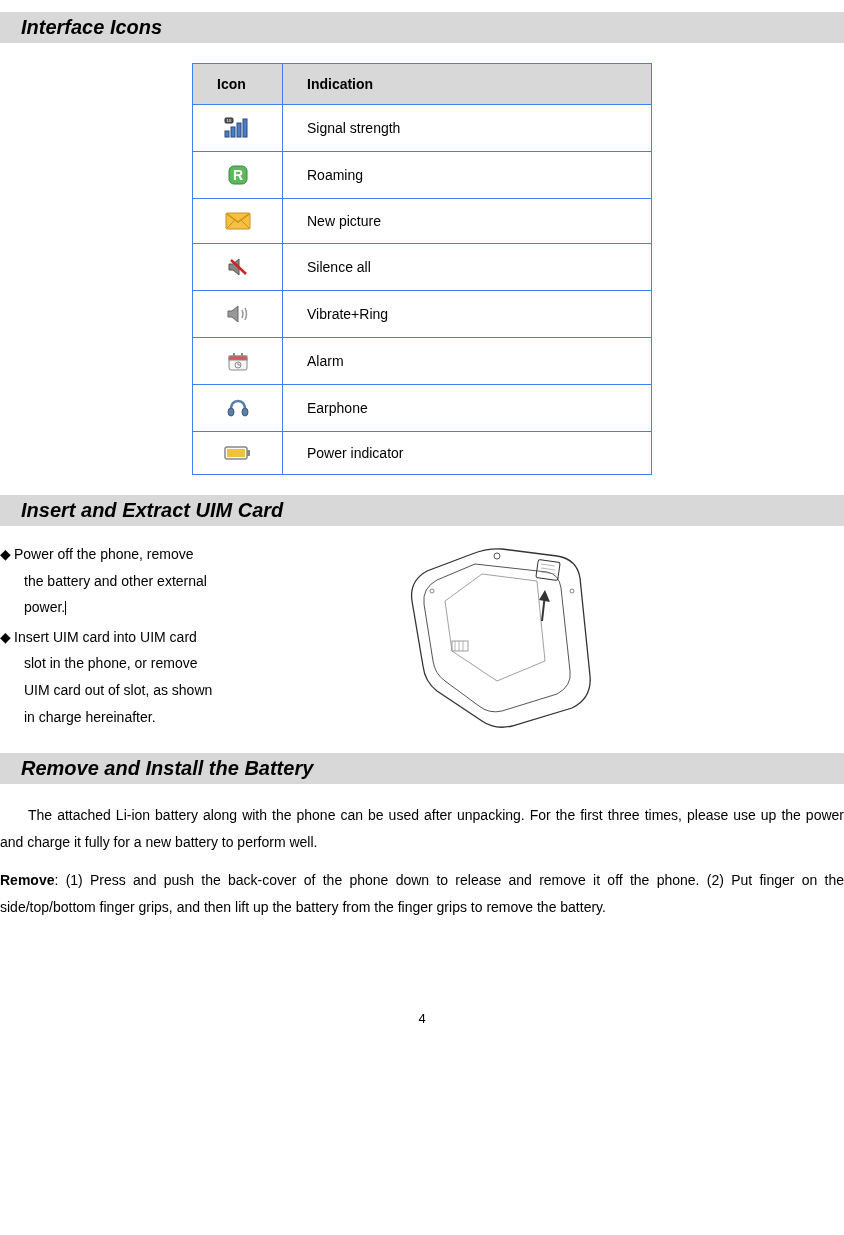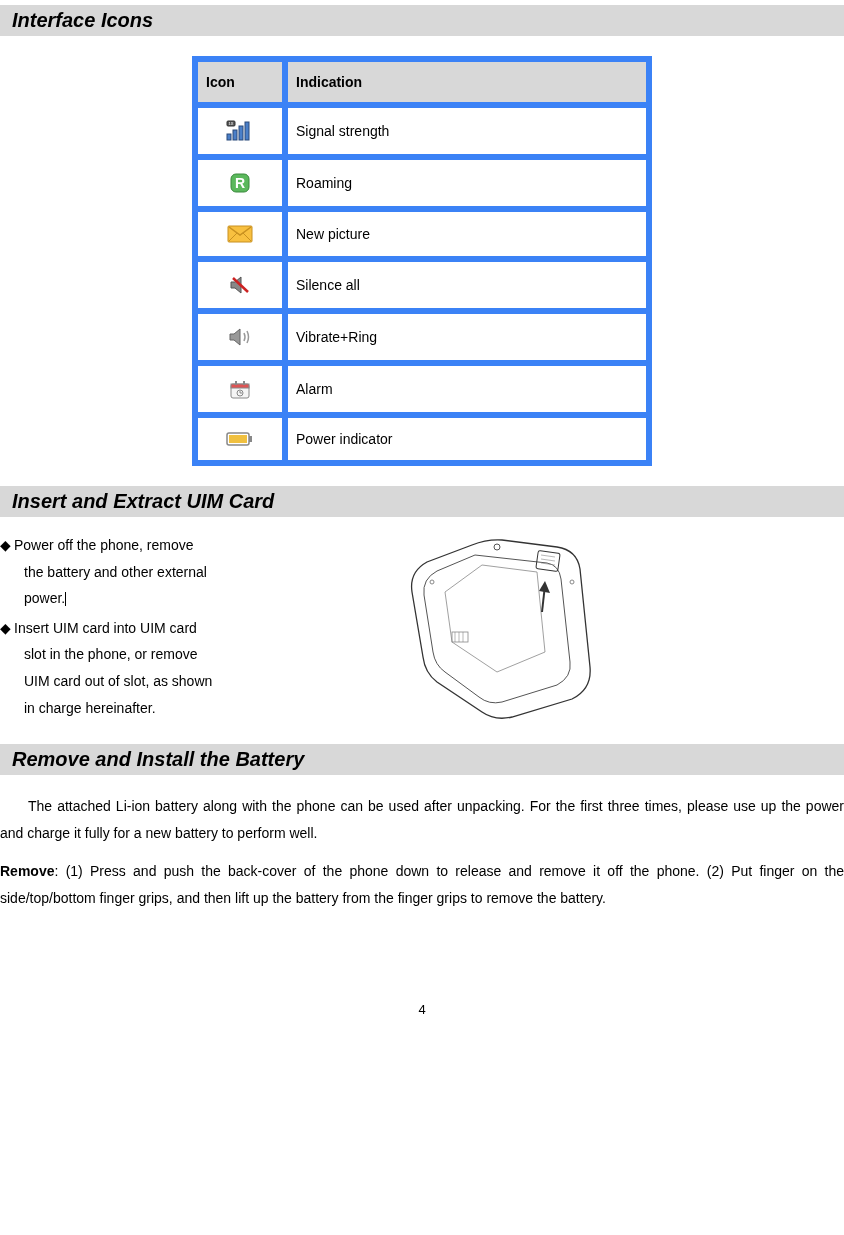--- a/index.html
+++ b/index.html
@@ -10,35 +10,35 @@
     body {
       font-family: Arial, sans-serif;
       font-size: 14px;
       width: 844px;
       padding: 0;
       background: white;
       color: black;
     }
     .section-heading {
       background: #d8d8d8;
-      padding: 4px 12px;
+      padding: 4px 21px;
       font-size: 20px;
       font-weight: bold;
       font-style: italic;
-      margin-top: 5px;
+      margin-top: 12px;
     }
     .icons-table {
       border-collapse: collapse;
       width: 460px;
       margin: 20px auto;
     }
     .icons-table th,
     .icons-table td {
-      border: 6px solid #3b82f6;
-      padding: 12px 8px;
+      border: 1px solid #3b82f6;
+      padding: 12px 24px;
       text-align: left;
       font-size: 14px;
     }
     .icons-table th {
       background: #d8d8d8;
       font-weight: bold;
     }
     .icon-cell {
       width: 90px;
       text-align: center;
@@ -169,20 +169,30 @@
           <rect x="4" y="6" width="18" height="14" rx="2" fill="#f5f5f5" stroke="#888"></rect>
           <rect x="4" y="6" width="18" height="4" fill="#d55" stroke="#888"></rect>
           <rect x="8" y="3" width="2" height="4" fill="#888"></rect>
           <rect x="16" y="3" width="2" height="4" fill="#888"></rect>
           <circle cx="13" cy="15" r="3" fill="none" stroke="#888"></circle>
           <line x1="13" y1="15" x2="13" y2="13" stroke="#888"></line>
           <line x1="13" y1="15" x2="15" y2="15" stroke="#888"></line>
         </svg>
       </td>
       <td>Alarm</td>
+    </tr>
+    <tr>
+      <td class="icon-cell">
+        <svg width="24" height="22" viewBox="0 0 24 22">
+          <path d="M5 13 Q5 4 12 4 Q19 4 19 13" fill="none" stroke="#5a7fa8" stroke-width="2.5"></path>
+          <ellipse cx="5" cy="15" rx="3" ry="4" fill="#5a7fa8" stroke="#3a5a7a"></ellipse>
+          <ellipse cx="19" cy="15" rx="3" ry="4" fill="#5a7fa8" stroke="#3a5a7a"></ellipse>
+        </svg>
+      </td>
+      <td>Earphone</td>
     </tr>
     <tr>
       <td class="icon-cell">
         <svg width="30" height="18" viewBox="0 0 30 18">
           <rect x="2" y="3" width="22" height="12" rx="2" fill="none" stroke="#888" stroke-width="1.5"></rect>
           <rect x="4" y="5" width="18" height="8" fill="#f0c040"></rect>
           <rect x="24" y="6" width="3" height="6" fill="#888"></rect>
         </svg>
       </td>
       <td>Power indicator</td>

